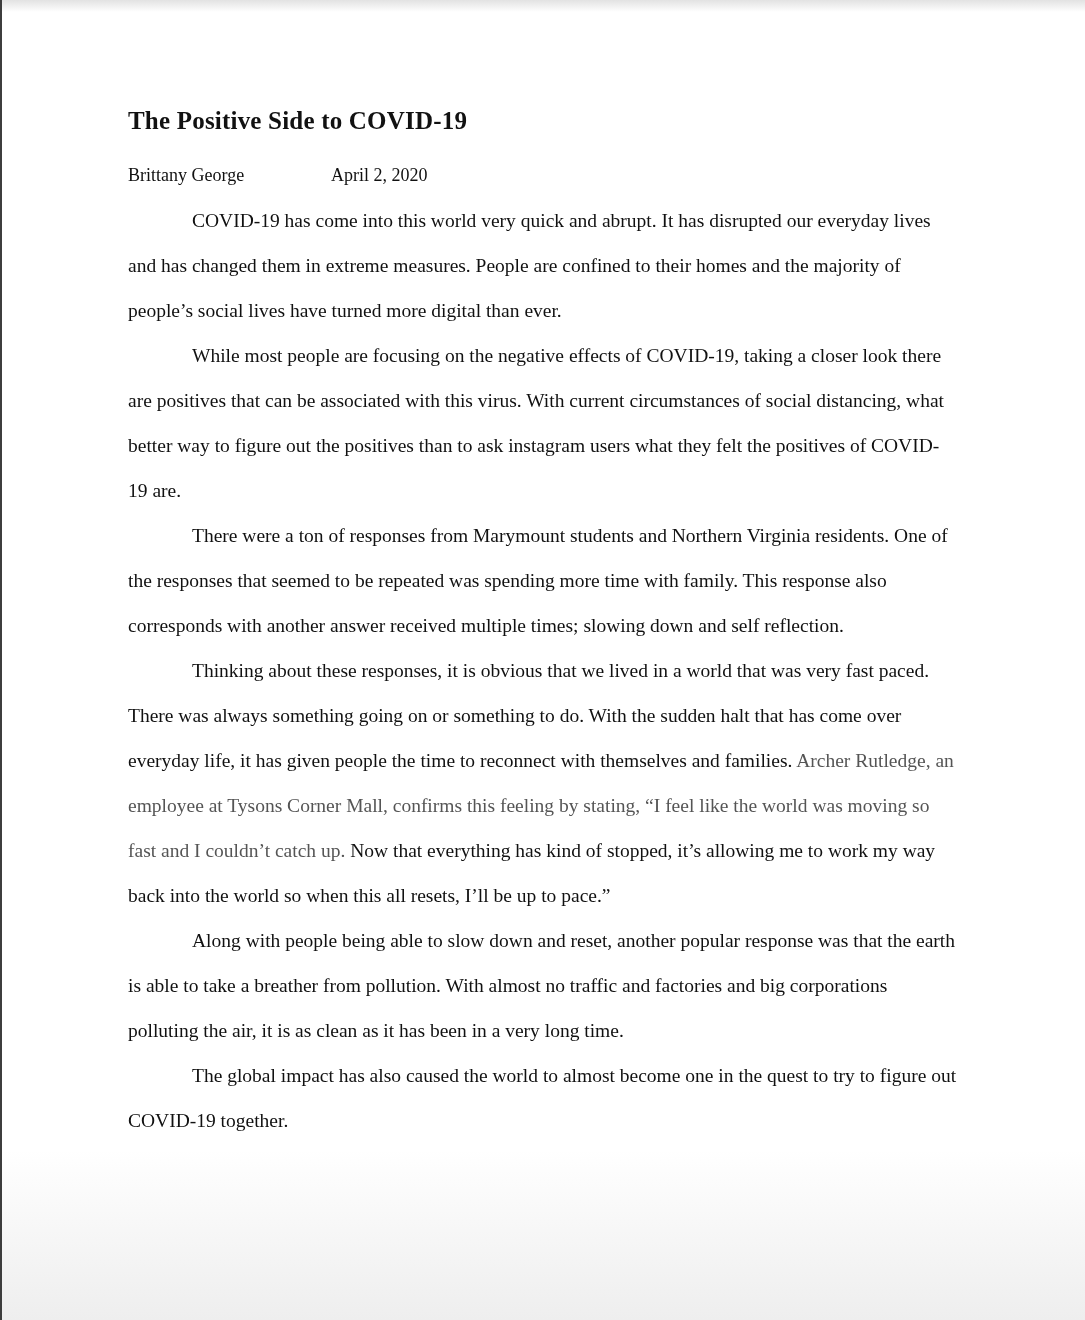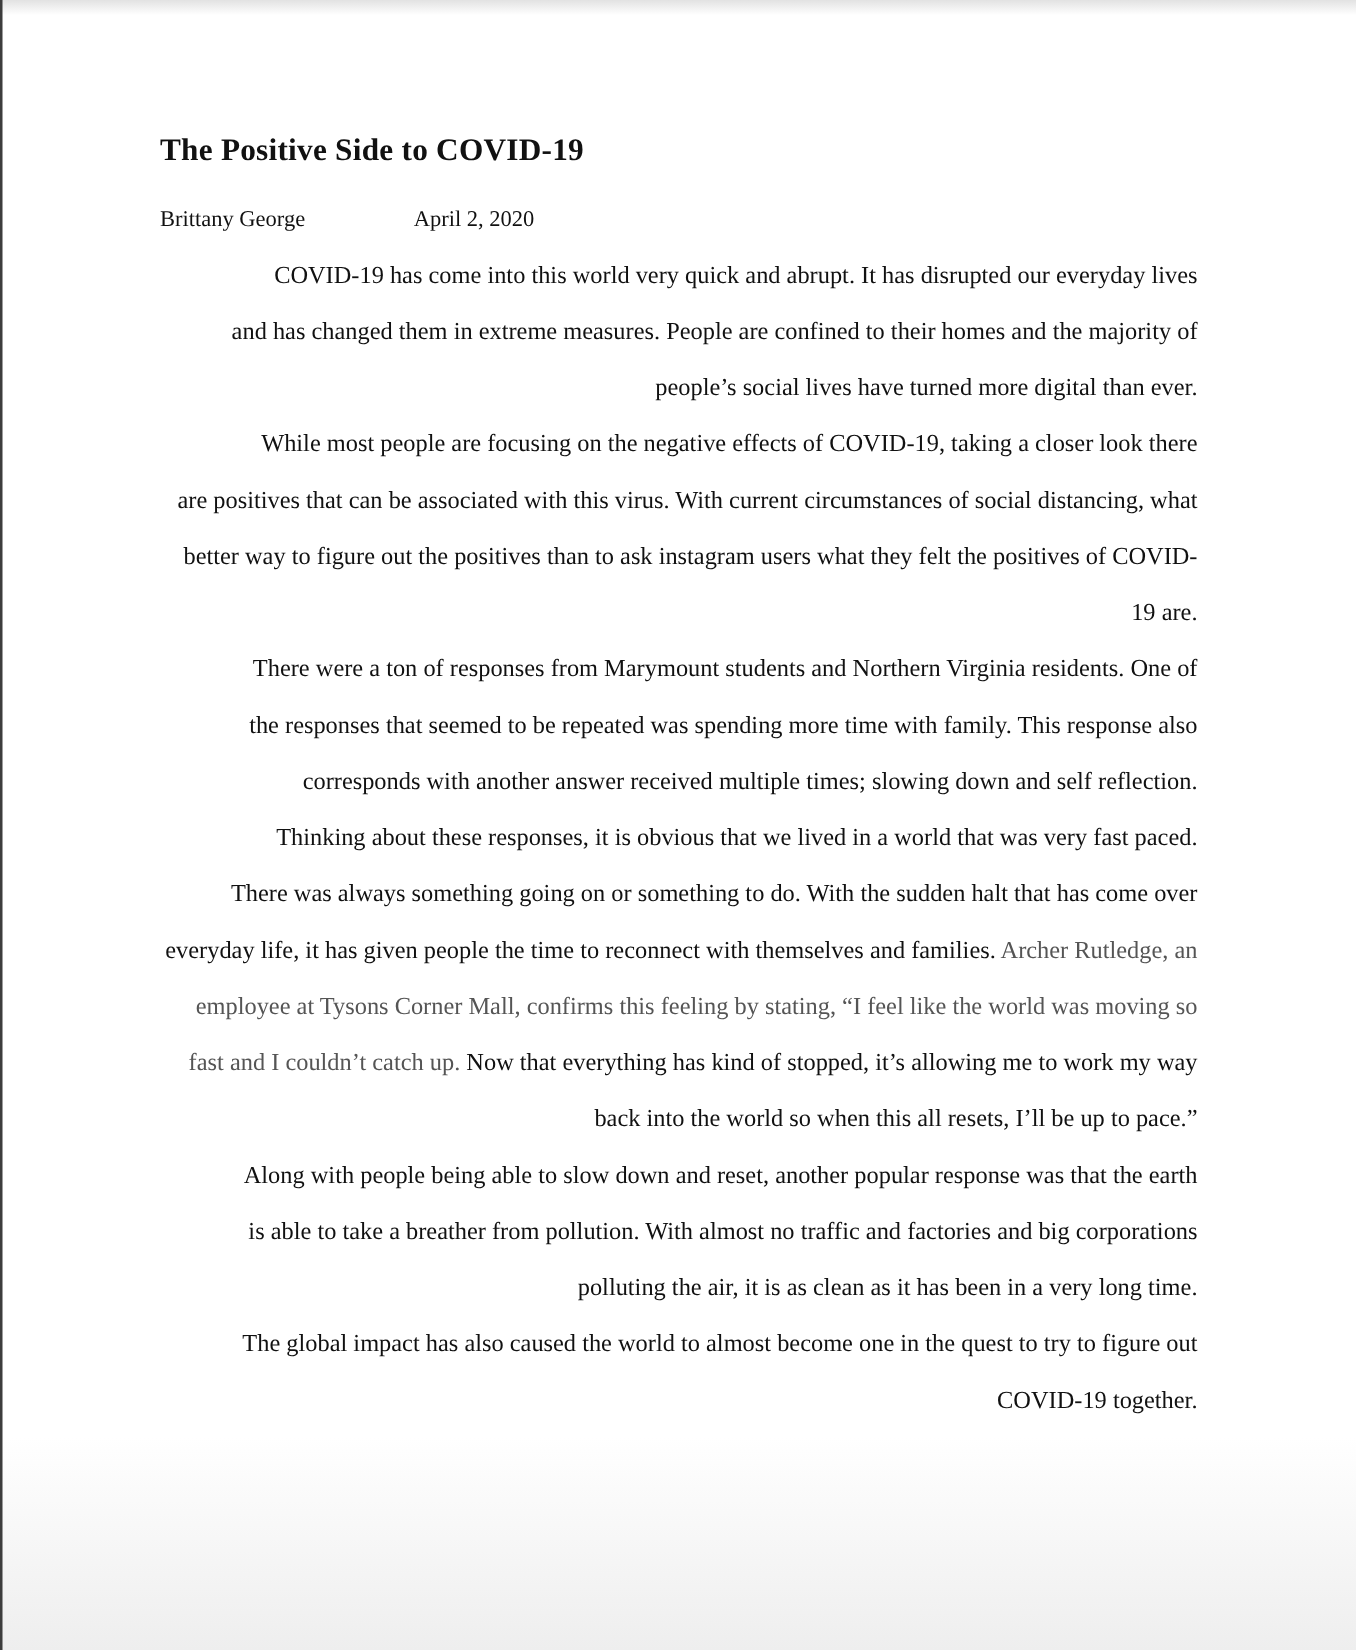--- a/index.html
+++ b/index.html
@@ -74,21 +74,21 @@
     position: absolute;
     left: 190px;
     top: 0;
     margin-left: 13px;
   }
   .body-text p {
     margin: 0;
     font-size: 19.5px;
     line-height: 45px;
     text-indent: 64px;
-    text-align: right;
+    text-align: left;
   }
   .muted {
     color: var(--muted-text, #555555);
   }
 </style>
 </head>
 <body>
 
 <div class="page">
   <div class="edge-left"></div>

